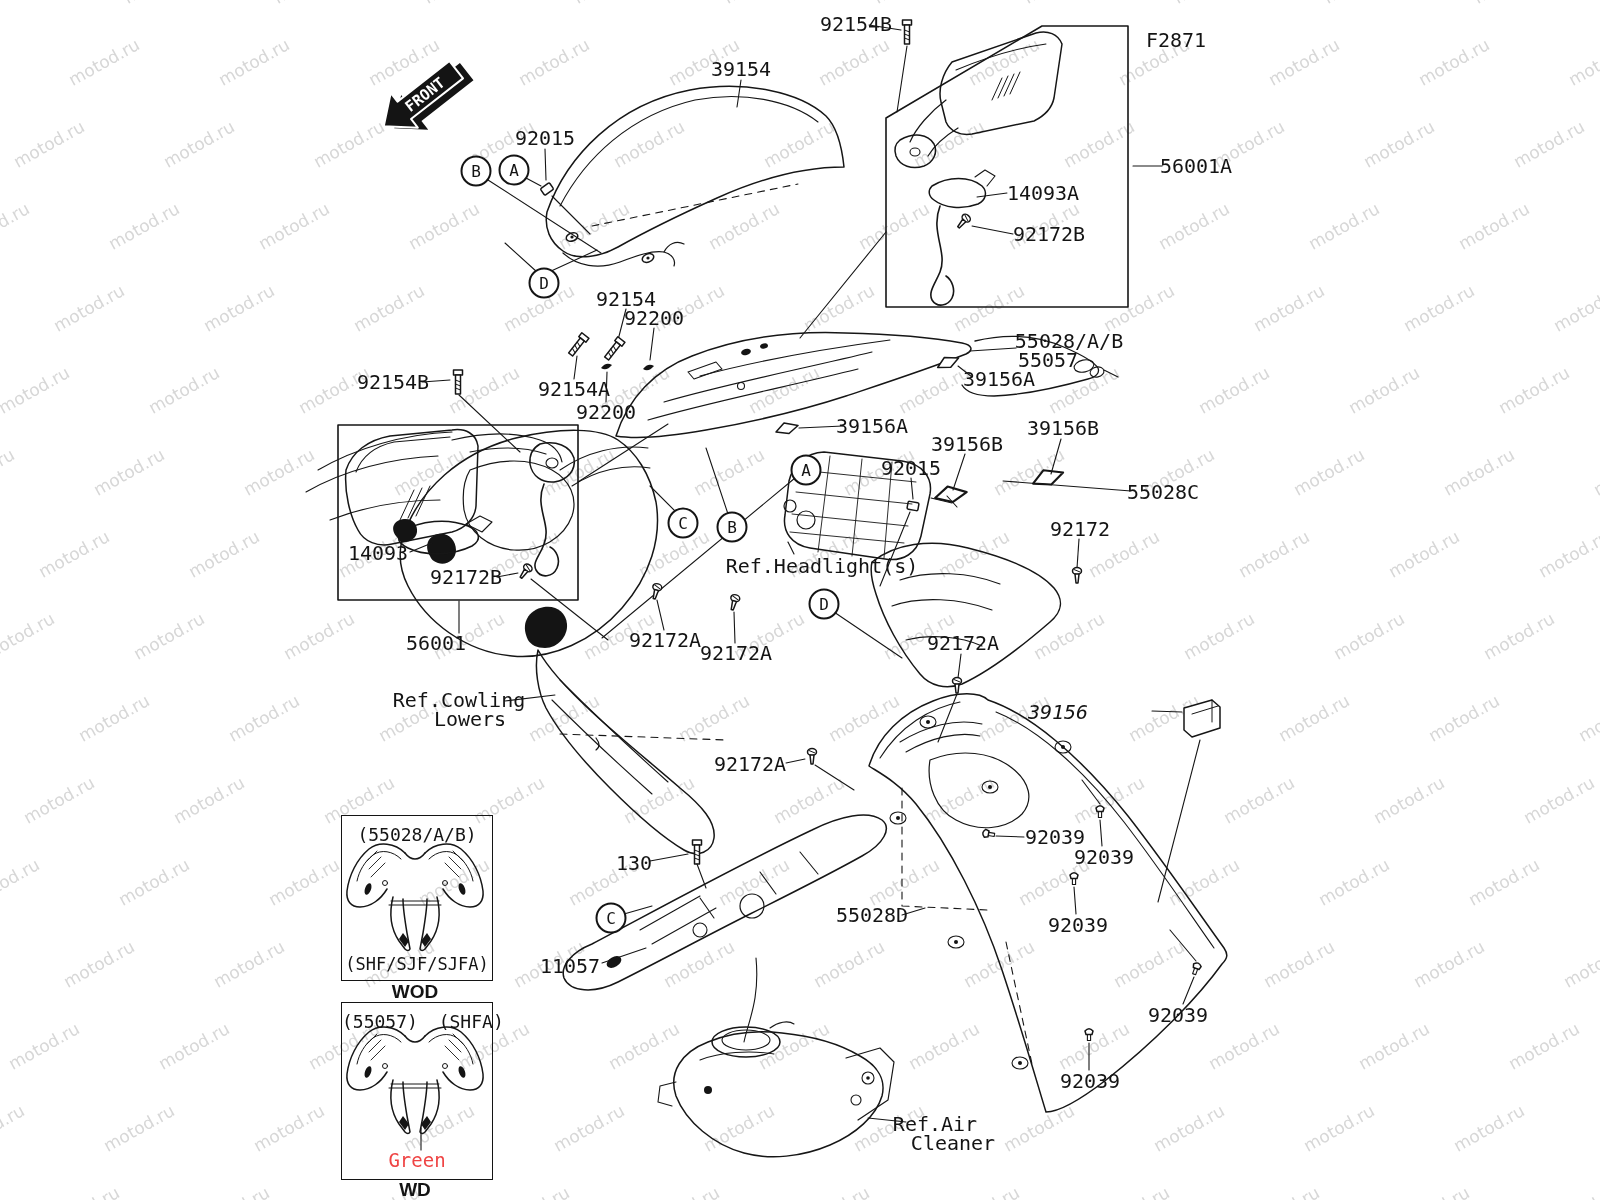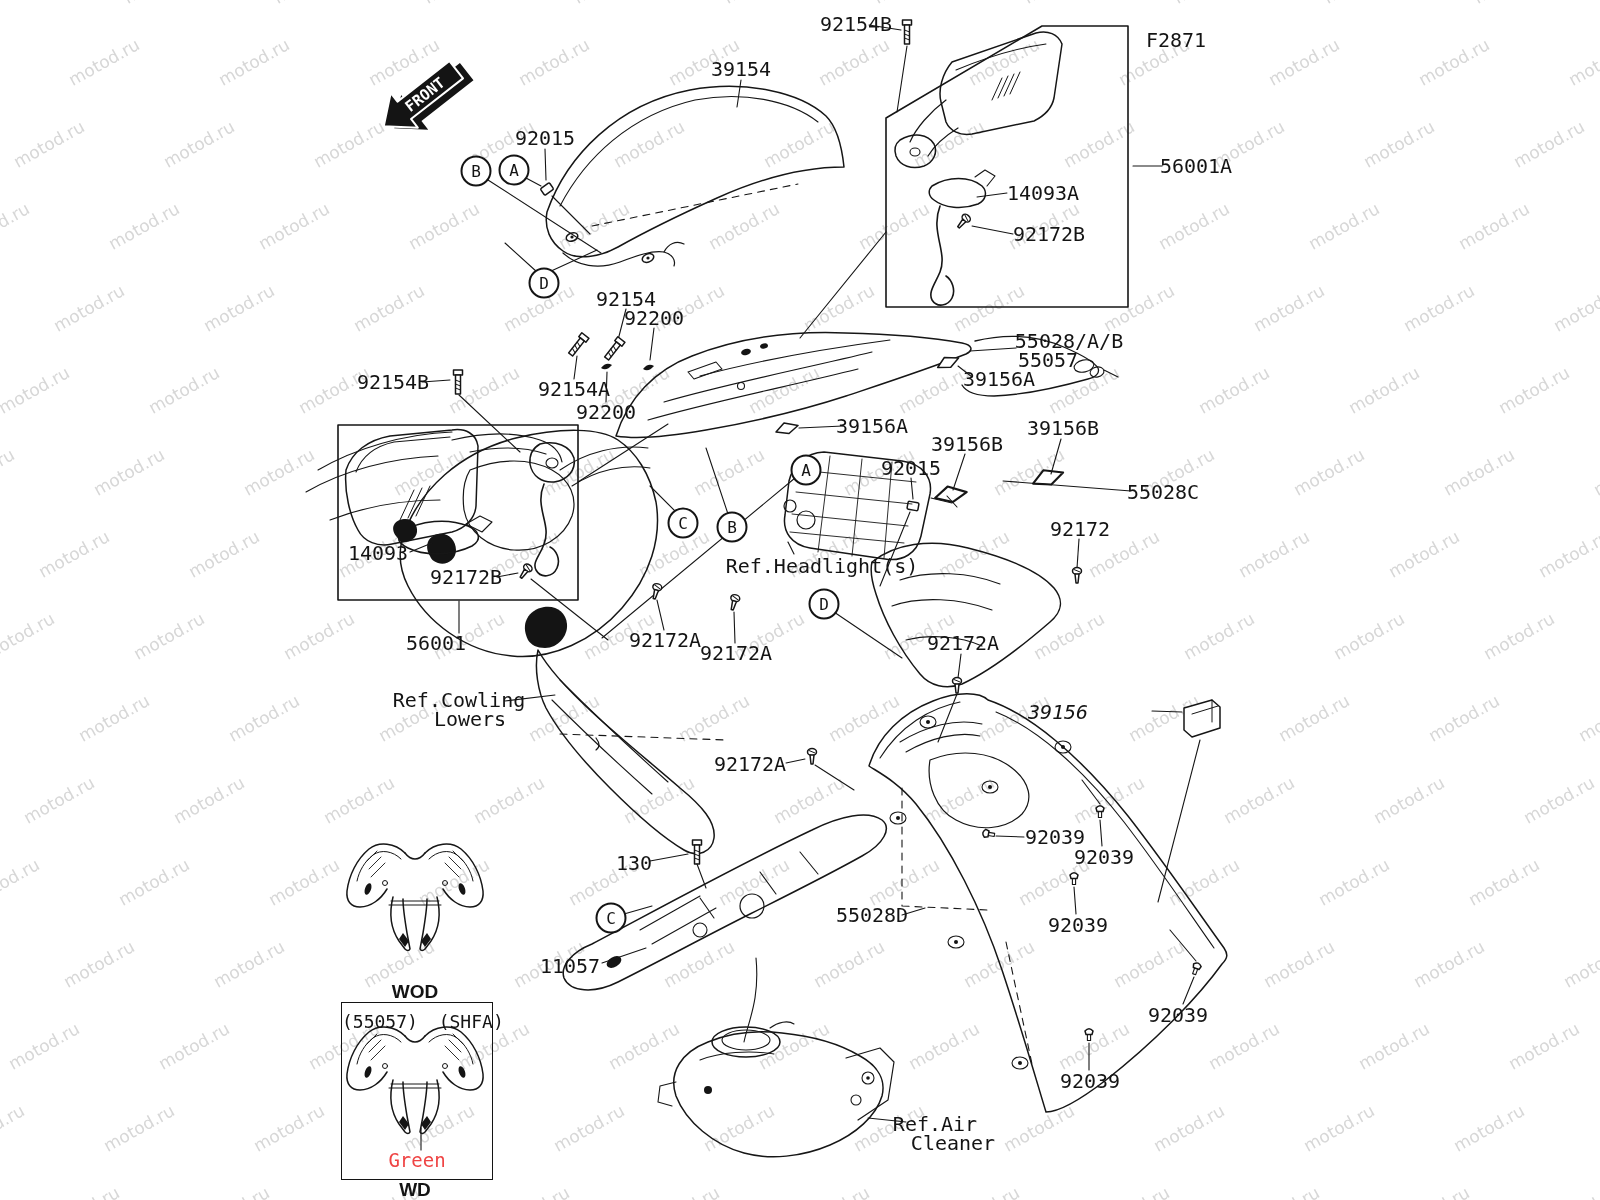--- a/index.html
+++ b/index.html
@@ -513,20 +513,24 @@
       </g>
     <g>
         <use href="#cowl-front" transform="translate(415,1078)"></use>
       </g>
     <path d="M421,1128 L421,1150" stroke-width="1.1"></path>
   </svg>
 
   <div class="labels-layer">
     <div class="figure-code" style="left:1176px;top:40px;">F2871</div>
 
+    <div class="inset-box" style="left:341px;top:815px;width:150px;height:164px;">
+      <div class="inset-title">(55028/A/B)</div>
+      <div class="inset-sub">(SHF/SJF/SJFA)</div>
+    </div>
     <div class="inset-caption" style="left:415px;top:981px;">WOD</div>
 
     <div class="inset-box" style="left:341px;top:1002px;width:150px;height:176px;word-spacing:10px;">
       <div class="inset-title">(55057) (SHFA)</div>
       <div class="inset-note">Green</div>
     </div>
     <div class="inset-caption" style="left:415px;top:1179px;">WD</div>
   <div class="part-label" style="left: 856px; top: 24px;">92154B</div>
       <div class="part-label" style="left: 741px; top: 69px;">39154</div>
       <div class="part-label" style="left: 545px; top: 138px;">92015</div>

